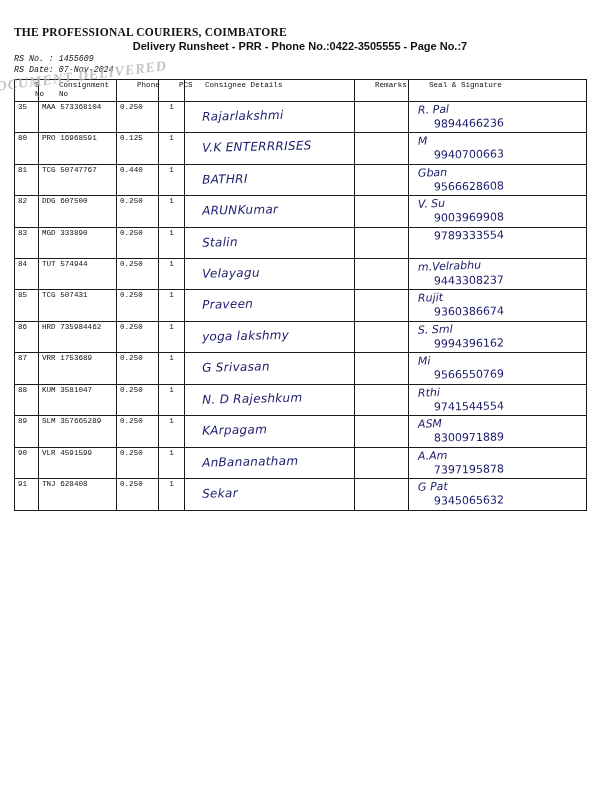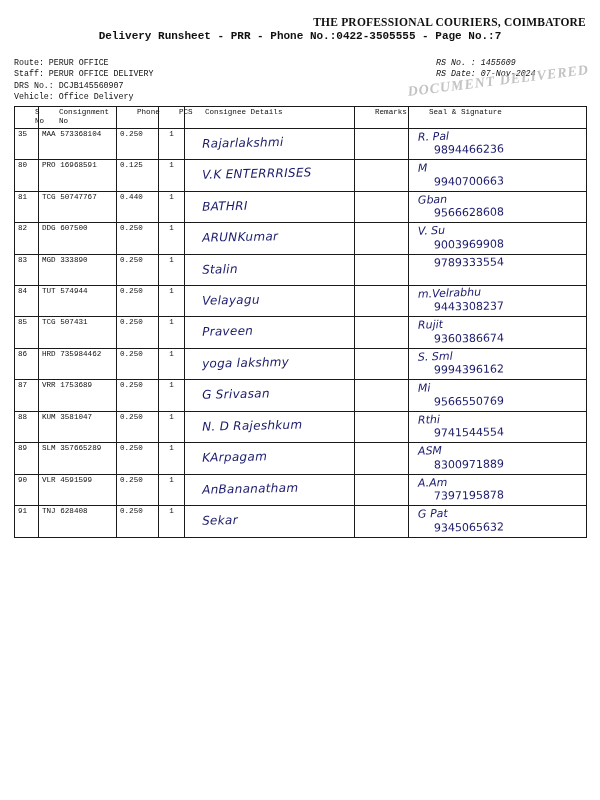--- a/index.html
+++ b/index.html
@@ -12,33 +12,33 @@
     position:relative;
   }
   .sheet{
     position:absolute;
     left:0;top:0;
     width:600px;height:800px;
     box-sizing:border-box;
     padding:10px 14px 0 14px;
   }
   .doc-title{
-    text-align:right;
+    text-align:left;
     font-weight:bold;
     font-size:11.5px;
     letter-spacing:.2px;
-    margin:6px 0 2px 0;
+    margin:16px 0 2px 0;
     font-family:"Liberation Serif", serif;
   }
   .doc-subtitle{
     text-align:center;
     font-weight:bold;
     font-size:11px;
-    font-family:Liberation Mono, monospace;
-    margin-bottom:15px;
+    font-family:Liberation Sans, sans-serif;
+    margin-bottom:1px;
   }
   .meta{
     display:flex;
     justify-content:space-between;
     align-items:flex-start;
     font-family:"Liberation Mono", monospace;
     font-size:8.3px;
     line-height:1.38;
     position:relative;
     margin-bottom:3px;
@@ -127,26 +127,20 @@
 </style>
 </head>
 <body>
 
 <div class="sheet">
 
   <div class="doc-title">THE PROFESSIONAL COURIERS, COIMBATORE</div>
   <div class="doc-subtitle">Delivery Runsheet - PRR - Phone No.:0422-3505555 - Page No.:7</div>
 
   <div class="meta">
-    <div class="meta-left">
-      <div>Route: PERUR OFFICE</div>
-      <div>Staff: PERUR OFFICE DELIVERY</div>
-      <div>DRS No.: DCJB145560907</div>
-      <div>Vehicle: Office Delivery</div>
-    </div>
     <div class="meta-right">
       <div>RS No. : 1455609</div>
       <div>RS Date: 07-Nov-2024</div>
       <div class="stamp">DOCUMENT DELIVERED</div>
     </div>
   </div>
 
   <table class="runsheet">
     <colgroup>
       <col class="c-sno">

